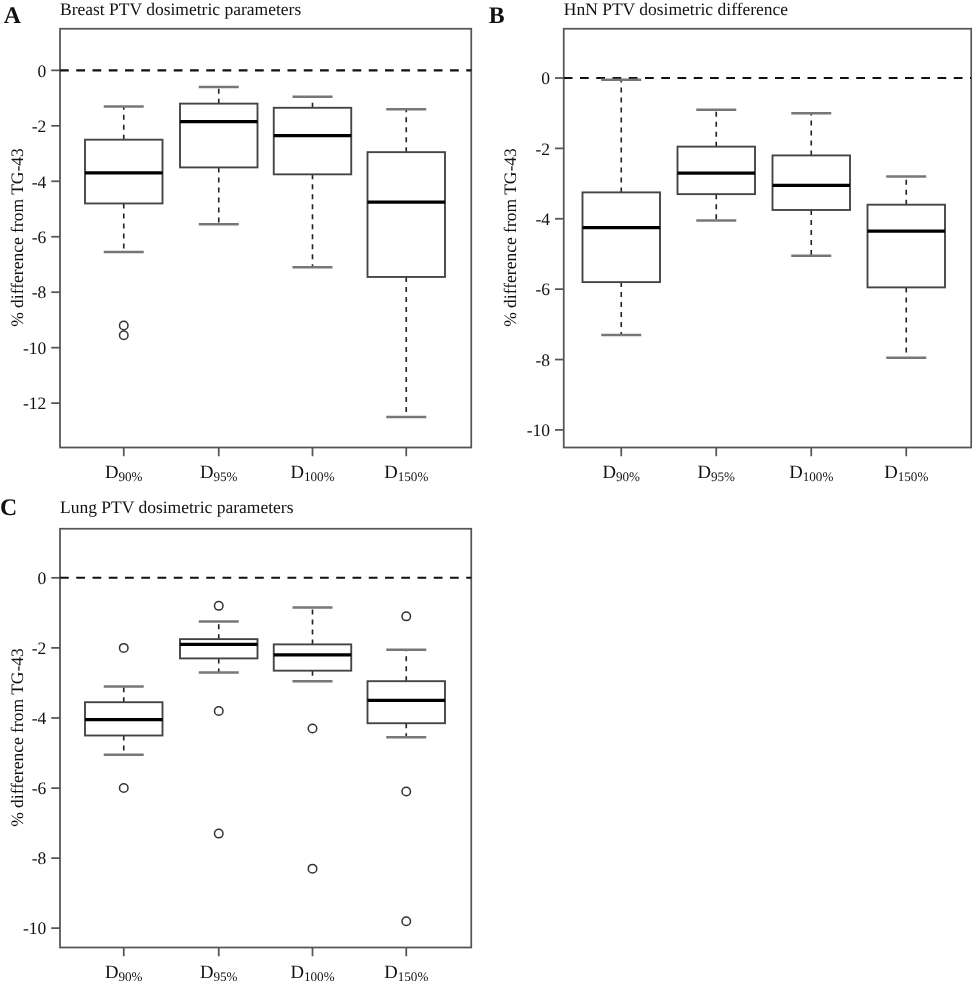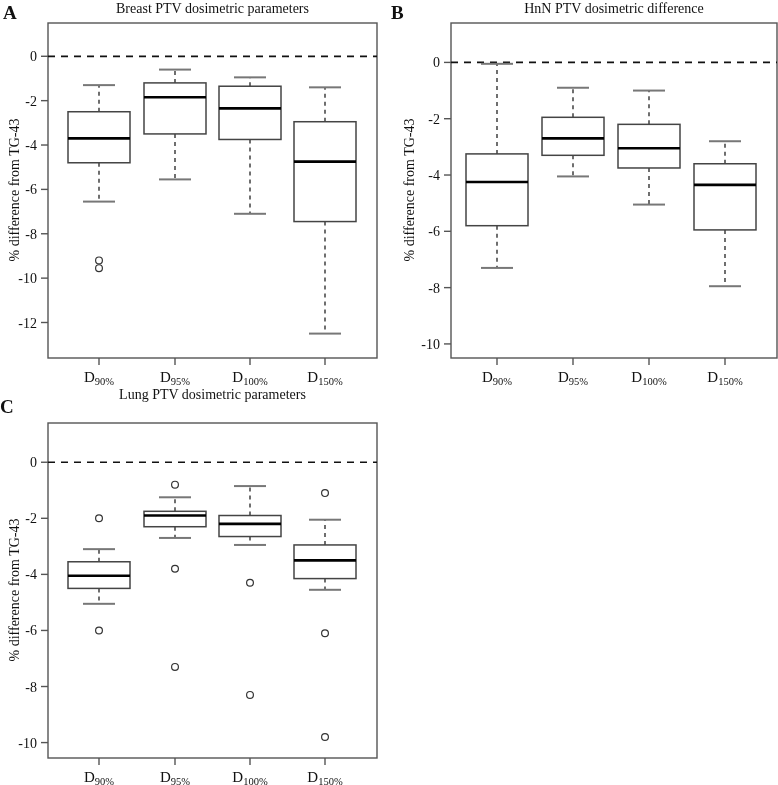--- a/index.html
+++ b/index.html
@@ -6,21 +6,21 @@
   #figure-root{
     position:relative;width:778px;height:785px;background:#ffffff;overflow:hidden;
     font-family:"Liberation Serif","DejaVu Serif",serif;color:#111;
   }
   #fig-svg{position:absolute;left:0;top:0;}
   .panel-letter{
     position:absolute;font-size:19px;font-weight:bold;line-height:1;
     font-family:"Liberation Serif","DejaVu Serif",serif;
   }
   .panel-title{
-    position:absolute;font-size:14px;text-align:center;line-height:1;
+    position:absolute;font-size:14px;text-align:left;line-height:1;
     font-family:"Liberation Serif","DejaVu Serif",serif;
   }
   .y-axis-label{
     position:absolute;font-size:14px;white-space:nowrap;line-height:1;
     transform:translate(-50%,-50%) rotate(-90deg);
     font-family:"Liberation Serif","DejaVu Serif",serif;
   }
 </style>
 </head>
 <body>
@@ -211,19 +211,19 @@
         </g>
       </g>
     </svg>
 
   <div class="panel-letter" style="left:3px;top:3px">A</div>
   <div class="panel-letter" style="left:391px;top:3px">B</div>
   <div class="panel-letter" style="left:0px;top:397px">C</div>
 
   <div class="panel-title" style="left:48px;top:2px;width:329px">Breast PTV dosimetric parameters</div>
   <div class="panel-title" style="left:451px;top:2px;width:326px">HnN PTV dosimetric difference</div>
-  <div class="panel-title" style="left:48px;top:388px;width:329px">Lung PTV dosimetric parameters</div>
+  <div class="panel-title" style="left:48px;top:400px;width:329px">Lung PTV dosimetric parameters</div>
 
   <div class="y-axis-label" style="left:15px;top:190px">% difference from TG-43</div>
   <div class="y-axis-label" style="left:410px;top:190px">% difference from TG-43</div>
   <div class="y-axis-label" style="left:15px;top:590px">% difference from TG-43</div>
 
 </div>
 
 </body></html>

